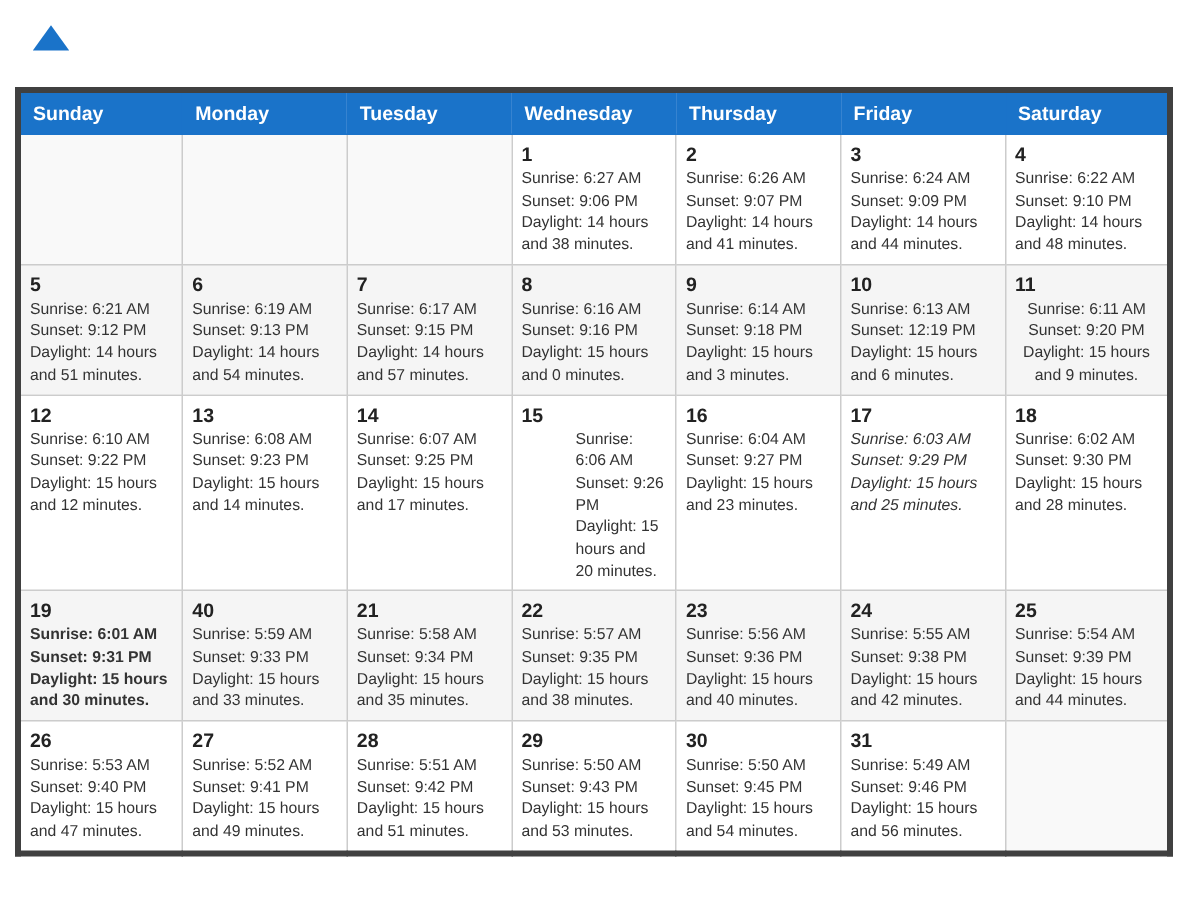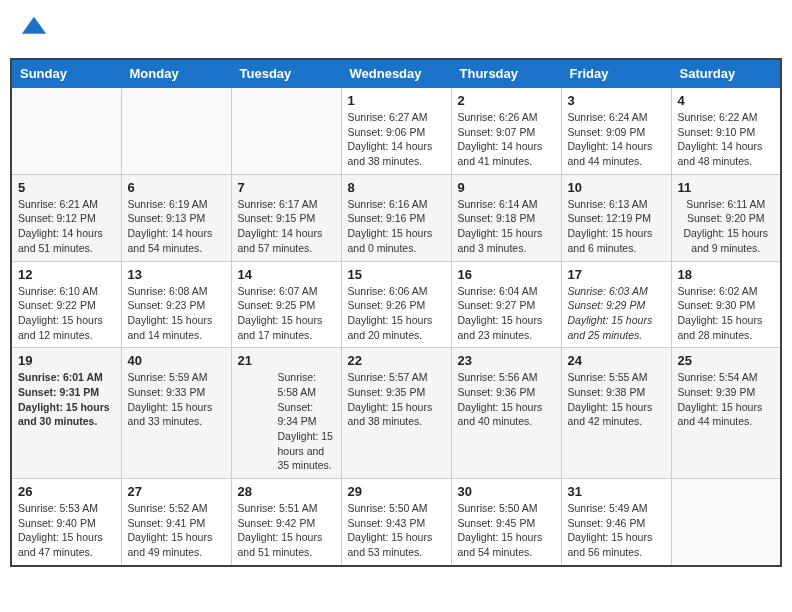--- a/index.html
+++ b/index.html
@@ -51,21 +51,21 @@
       color: #222;
       line-height: 1.1;
     }
     .location-title {
       font-size: 16px;
       color: #444;
     }
     .calendar {
       width: 100%;
       border-collapse: collapse;
-      border: 2px solid #404040;
+      border: 4px solid #404040;
     }
     .calendar th {
       background-color: #1a73c9;
       color: #fff;
       text-align: left;
       padding: 6px 8px;
       font-size: 13px;
       border: 1px solid #1a73c9;
     }
     .calendar td {
@@ -219,21 +219,21 @@
 Daylight: 15 hours and 14 minutes.</div>
         </td>
         <td>
           <span class="day-number">14</span>
           <div class="day-info" style="white-space: pre-line;">Sunrise: 6:07 AM
 Sunset: 9:25 PM
 Daylight: 15 hours and 17 minutes.</div>
         </td>
         <td>
           <span class="day-number">15</span>
-          <div class="day-info" style="white-space: pre-line;">Sunrise: 6:06 AM
+          <div class="day-info" style="white-space: pre-line; margin-left: 36px;">Sunrise: 6:06 AM
 Sunset: 9:26 PM
 Daylight: 15 hours and 20 minutes.</div>
         </td>
         <td>
           <span class="day-number">16</span>
           <div class="day-info" style="white-space: pre-line;">Sunrise: 6:04 AM
 Sunset: 9:27 PM
 Daylight: 15 hours and 23 minutes.</div>
         </td>
         <td>
@@ -257,21 +257,21 @@
 Daylight: 15 hours and 30 minutes.</div>
         </td>
         <td>
           <span class="day-number">40</span>
           <div class="day-info" style="white-space: pre-line;">Sunrise: 5:59 AM
 Sunset: 9:33 PM
 Daylight: 15 hours and 33 minutes.</div>
         </td>
         <td>
           <span class="day-number">21</span>
-          <div class="day-info" style="white-space: pre-line; margin-left: 40px;">Sunrise: 5:58 AM
+          <div class="day-info" style="white-space: pre-line;">Sunrise: 5:58 AM
 Sunset: 9:34 PM
 Daylight: 15 hours and 35 minutes.</div>
         </td>
         <td>
           <span class="day-number">22</span>
           <div class="day-info" style="white-space: pre-line;">Sunrise: 5:57 AM
 Sunset: 9:35 PM
 Daylight: 15 hours and 38 minutes.</div>
         </td>
         <td>

